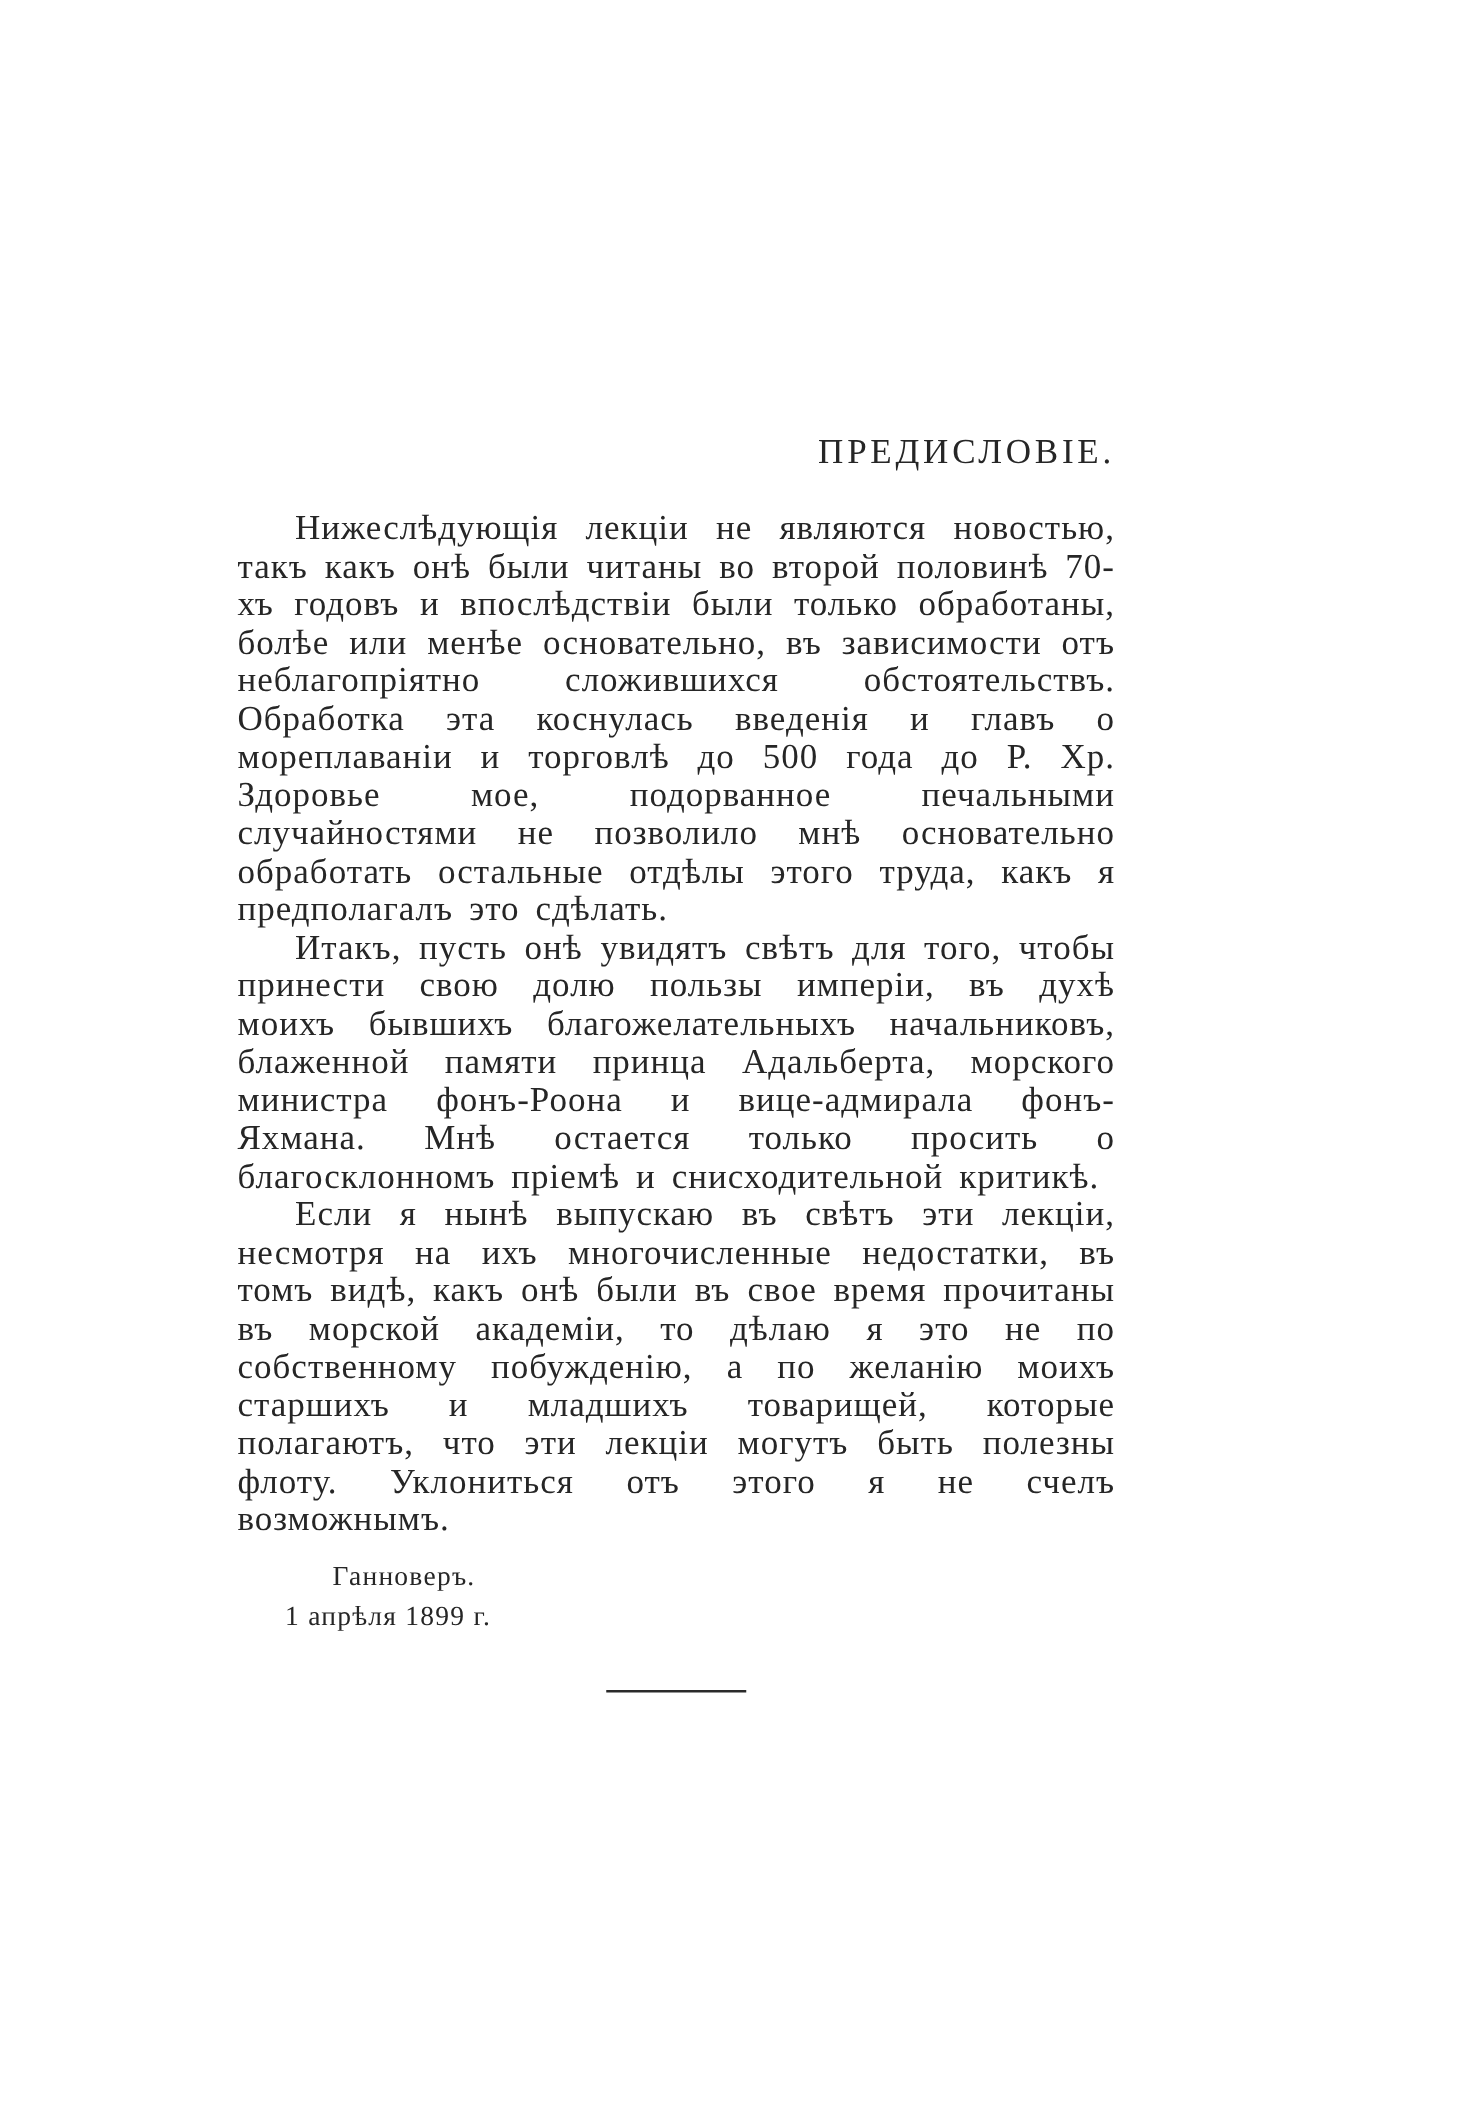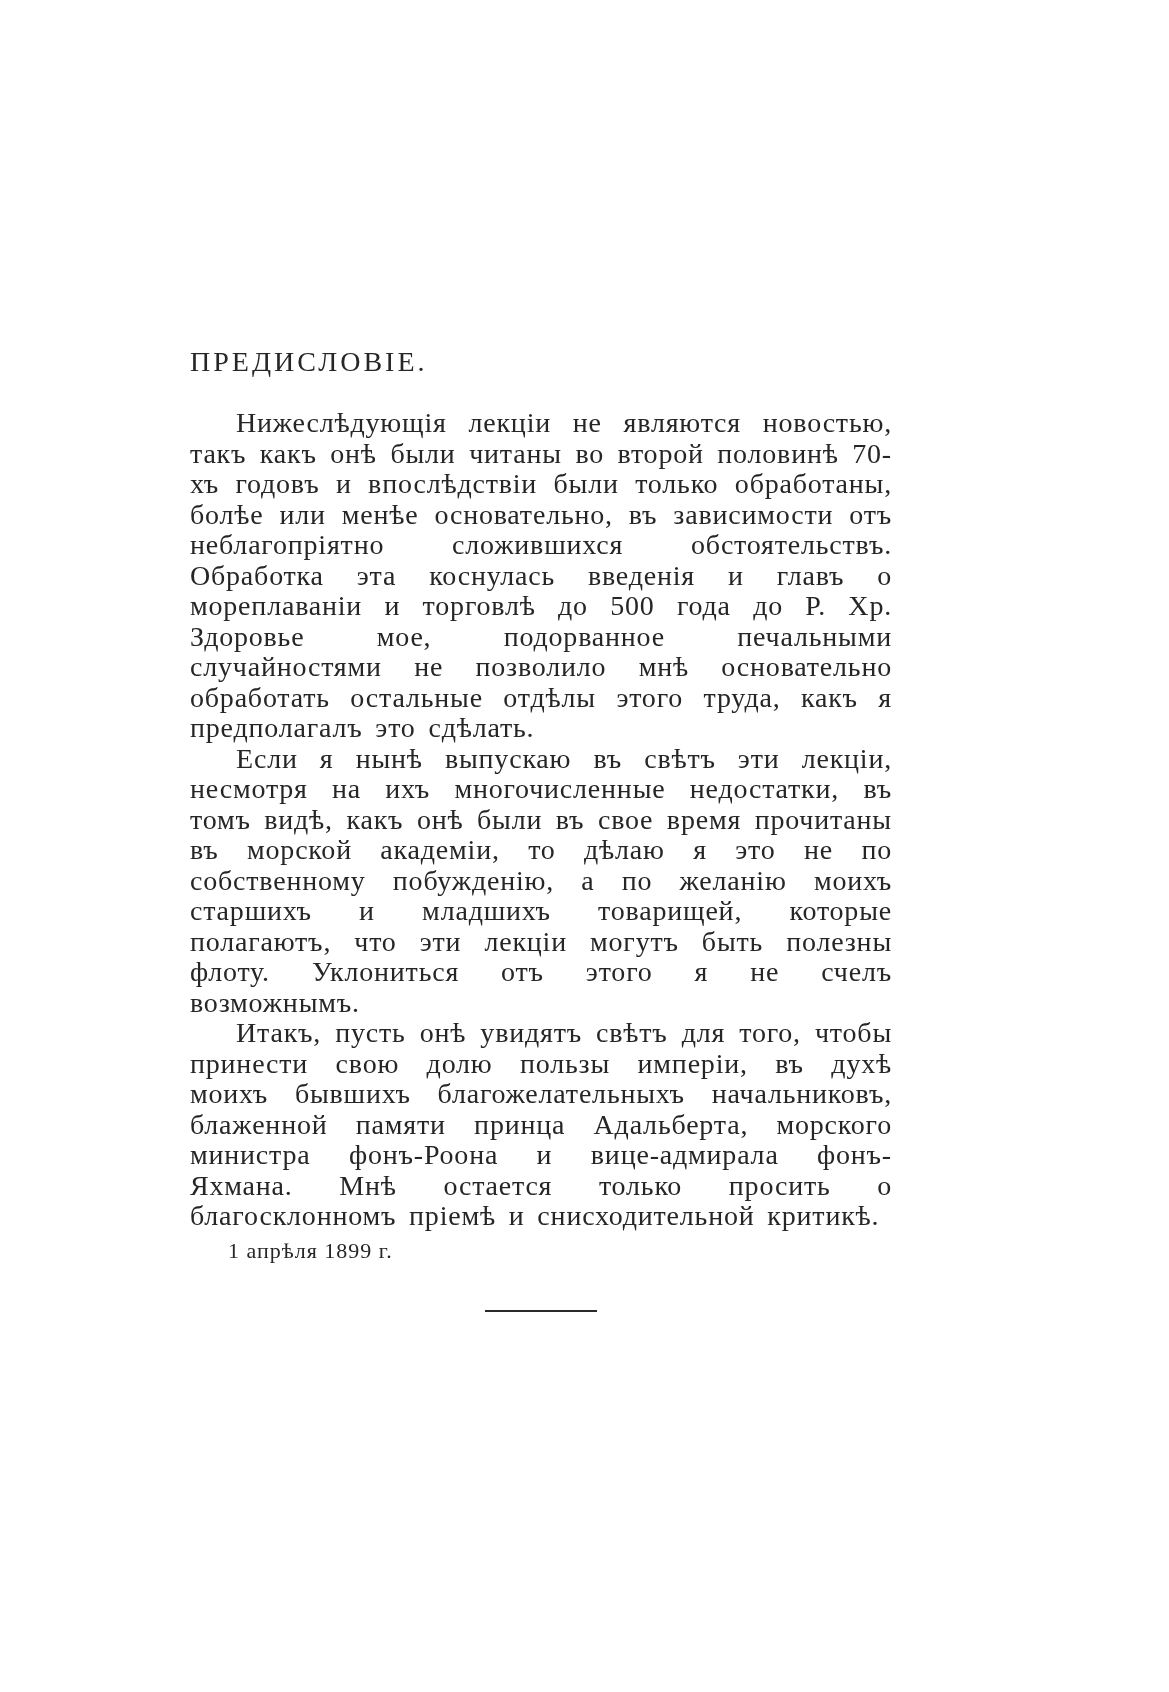--- a/index.html
+++ b/index.html
@@ -16,21 +16,21 @@
   .text-block {
     position: absolute;
     left: 190px;
     top: 346px;
     width: 702px;
   }
   .title {
     font-size: 28px;
     font-weight: normal;
     letter-spacing: 3px;
-    text-align: left;
+    text-align: right;
     margin: 0 0 30px 0;
     color: #262626;
   }
   .para {
     font-size: 28px;
     line-height: 30.5px;
     text-align: justify;
     text-indent: 46px;
     margin: 0;
     letter-spacing: 0.8px;
@@ -68,22 +68,23 @@
   }
 </style>
 </head>
 <body>
 
 <div class="text-block">
   <h1 class="title">ПРЕДИСЛОВІЕ.</h1>
 
   <p class="para">Нижеслѣдующія лекціи не являются новостью, такъ какъ онѣ были читаны во второй половинѣ 70-хъ годовъ и впослѣдствіи были только обработаны, болѣе или менѣе основательно, въ зависимости отъ неблагопріятно сложившихся обстоятельствъ. Обработка эта коснулась введенія и главъ о мореплаваніи и торговлѣ до 500 года до Р. Хр. Здоровье мое, подорванное печальными случайностями не позволило мнѣ основательно обработать остальные отдѣлы этого труда, какъ я предполагалъ это сдѣлать.</p>
 
+  <p class="para">Итакъ, пусть онѣ увидятъ свѣтъ для того, чтобы принести свою долю пользы имперіи, въ духѣ моихъ бывшихъ благожелательныхъ начальниковъ, блаженной памяти принца Адальберта, морского министра фонъ-Роона и вице-адмирала фонъ-Яхмана. Мнѣ остается только просить о благосклонномъ пріемѣ и снисходительной критикѣ.</p>
+
   <p class="para">Если я нынѣ выпускаю въ свѣтъ эти лекціи, несмотря на ихъ многочисленные недостатки, въ томъ видѣ, какъ онѣ были въ свое время прочитаны въ морской академіи, то дѣлаю я это не по собственному побужденію, а по желанію моихъ старшихъ и младшихъ товарищей, которые полагаютъ, что эти лекціи могутъ быть полезны флоту. Уклониться отъ этого я не счелъ возможнымъ.</p>
 
-  <p class="para">Итакъ, пусть онѣ увидятъ свѣтъ для того, чтобы принести свою долю пользы имперіи, въ духѣ моихъ бывшихъ благожелательныхъ начальниковъ, блаженной памяти принца Адальберта, морского министра фонъ-Роона и вице-адмирала фонъ-Яхмана. Мнѣ остается только просить о благосклонномъ пріемѣ и снисходительной критикѣ.</p>
 
-
+  <div class="place">Ганноверъ.</div>
 
   <div class="date">1 апрѣля 1899 г.</div>
 
   <div class="rule"></div>
 </div>
 
 </body></html>

